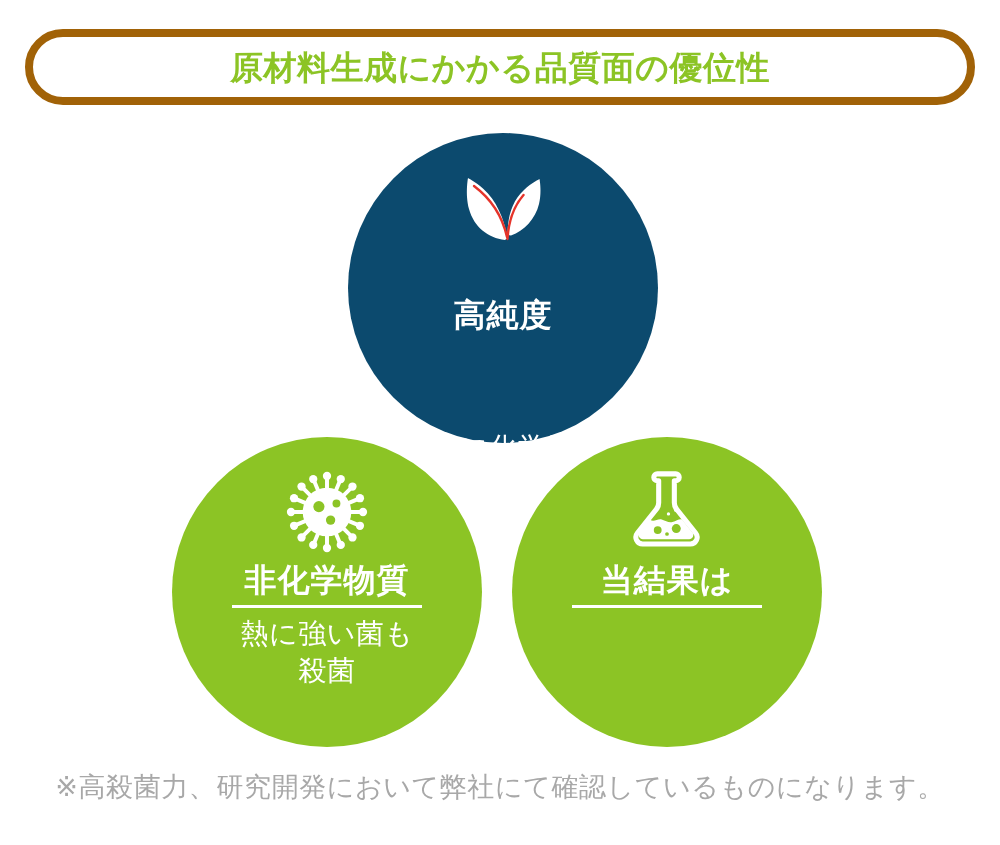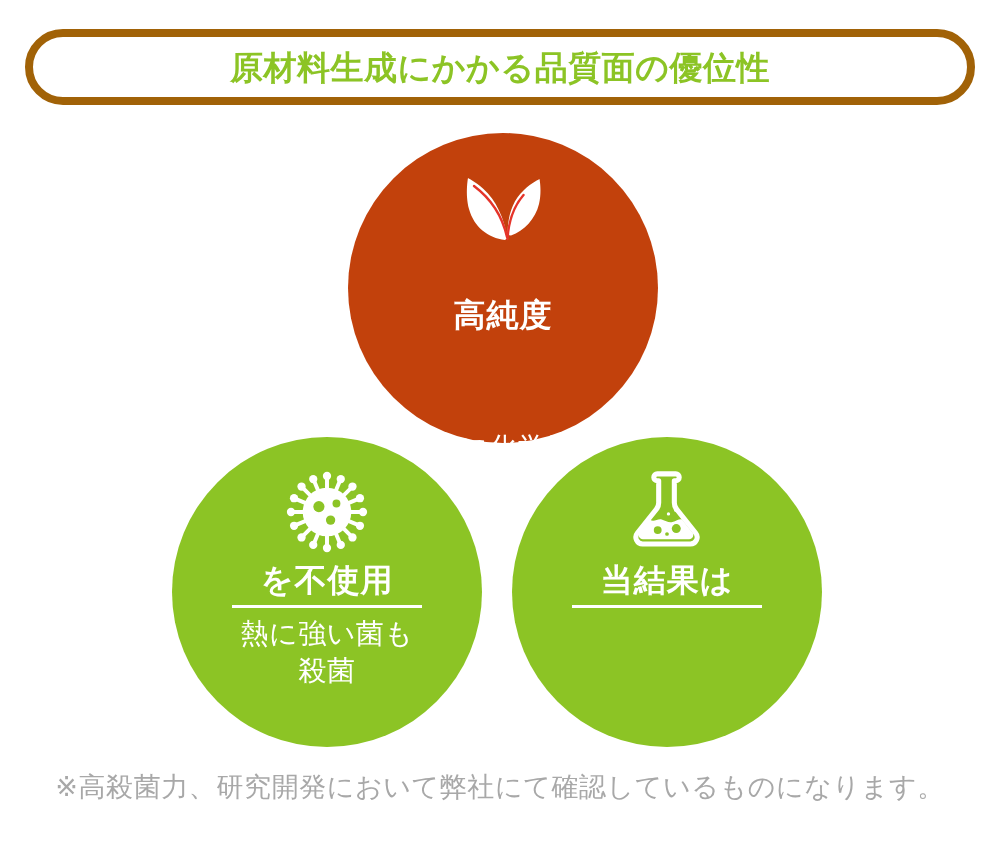--- a/index.html
+++ b/index.html
@@ -49,21 +49,21 @@
     position: absolute;
     border-radius: 50%;
     display: flex;
     flex-direction: column;
     align-items: center;
     justify-content: flex-start;
     box-sizing: border-box;
     color: #ffffff;
     text-align: center;
   }
-  .circle--red   { background: #c2410c; gap: 41px; }
+  .circle--red   { background: #0c4a6e; gap: 41px; }
   .circle--green { background: #8cc425; }
 
   .circle--top {
     left: 348px;
     top: 133px;
     width: 310px;
     height: 310px;
     padding-top: 32px;
   }
   .circle--left {
@@ -207,21 +207,21 @@
 
           <circle cx="50" cy="50" r="27"></circle>
         </g>
 
         <circle cx="41" cy="44" r="6.2" fill="#8cc425"></circle>
         <circle cx="60.5" cy="40.5" r="4.4" fill="#8cc425"></circle>
         <circle cx="54" cy="59" r="5.2" fill="#8cc425"></circle>
       </svg>
     </span>
 
-    <div class="circle-title">を不使用</div>
+    <div class="circle-title">非化学物質</div>
 
     <hr class="circle-divider">
 
     <div class="circle-desc">熱に強い菌も
 殺菌</div>
   </div>
 
   <div class="circle circle--green circle--right">
 
     <span class="circle-icon">

